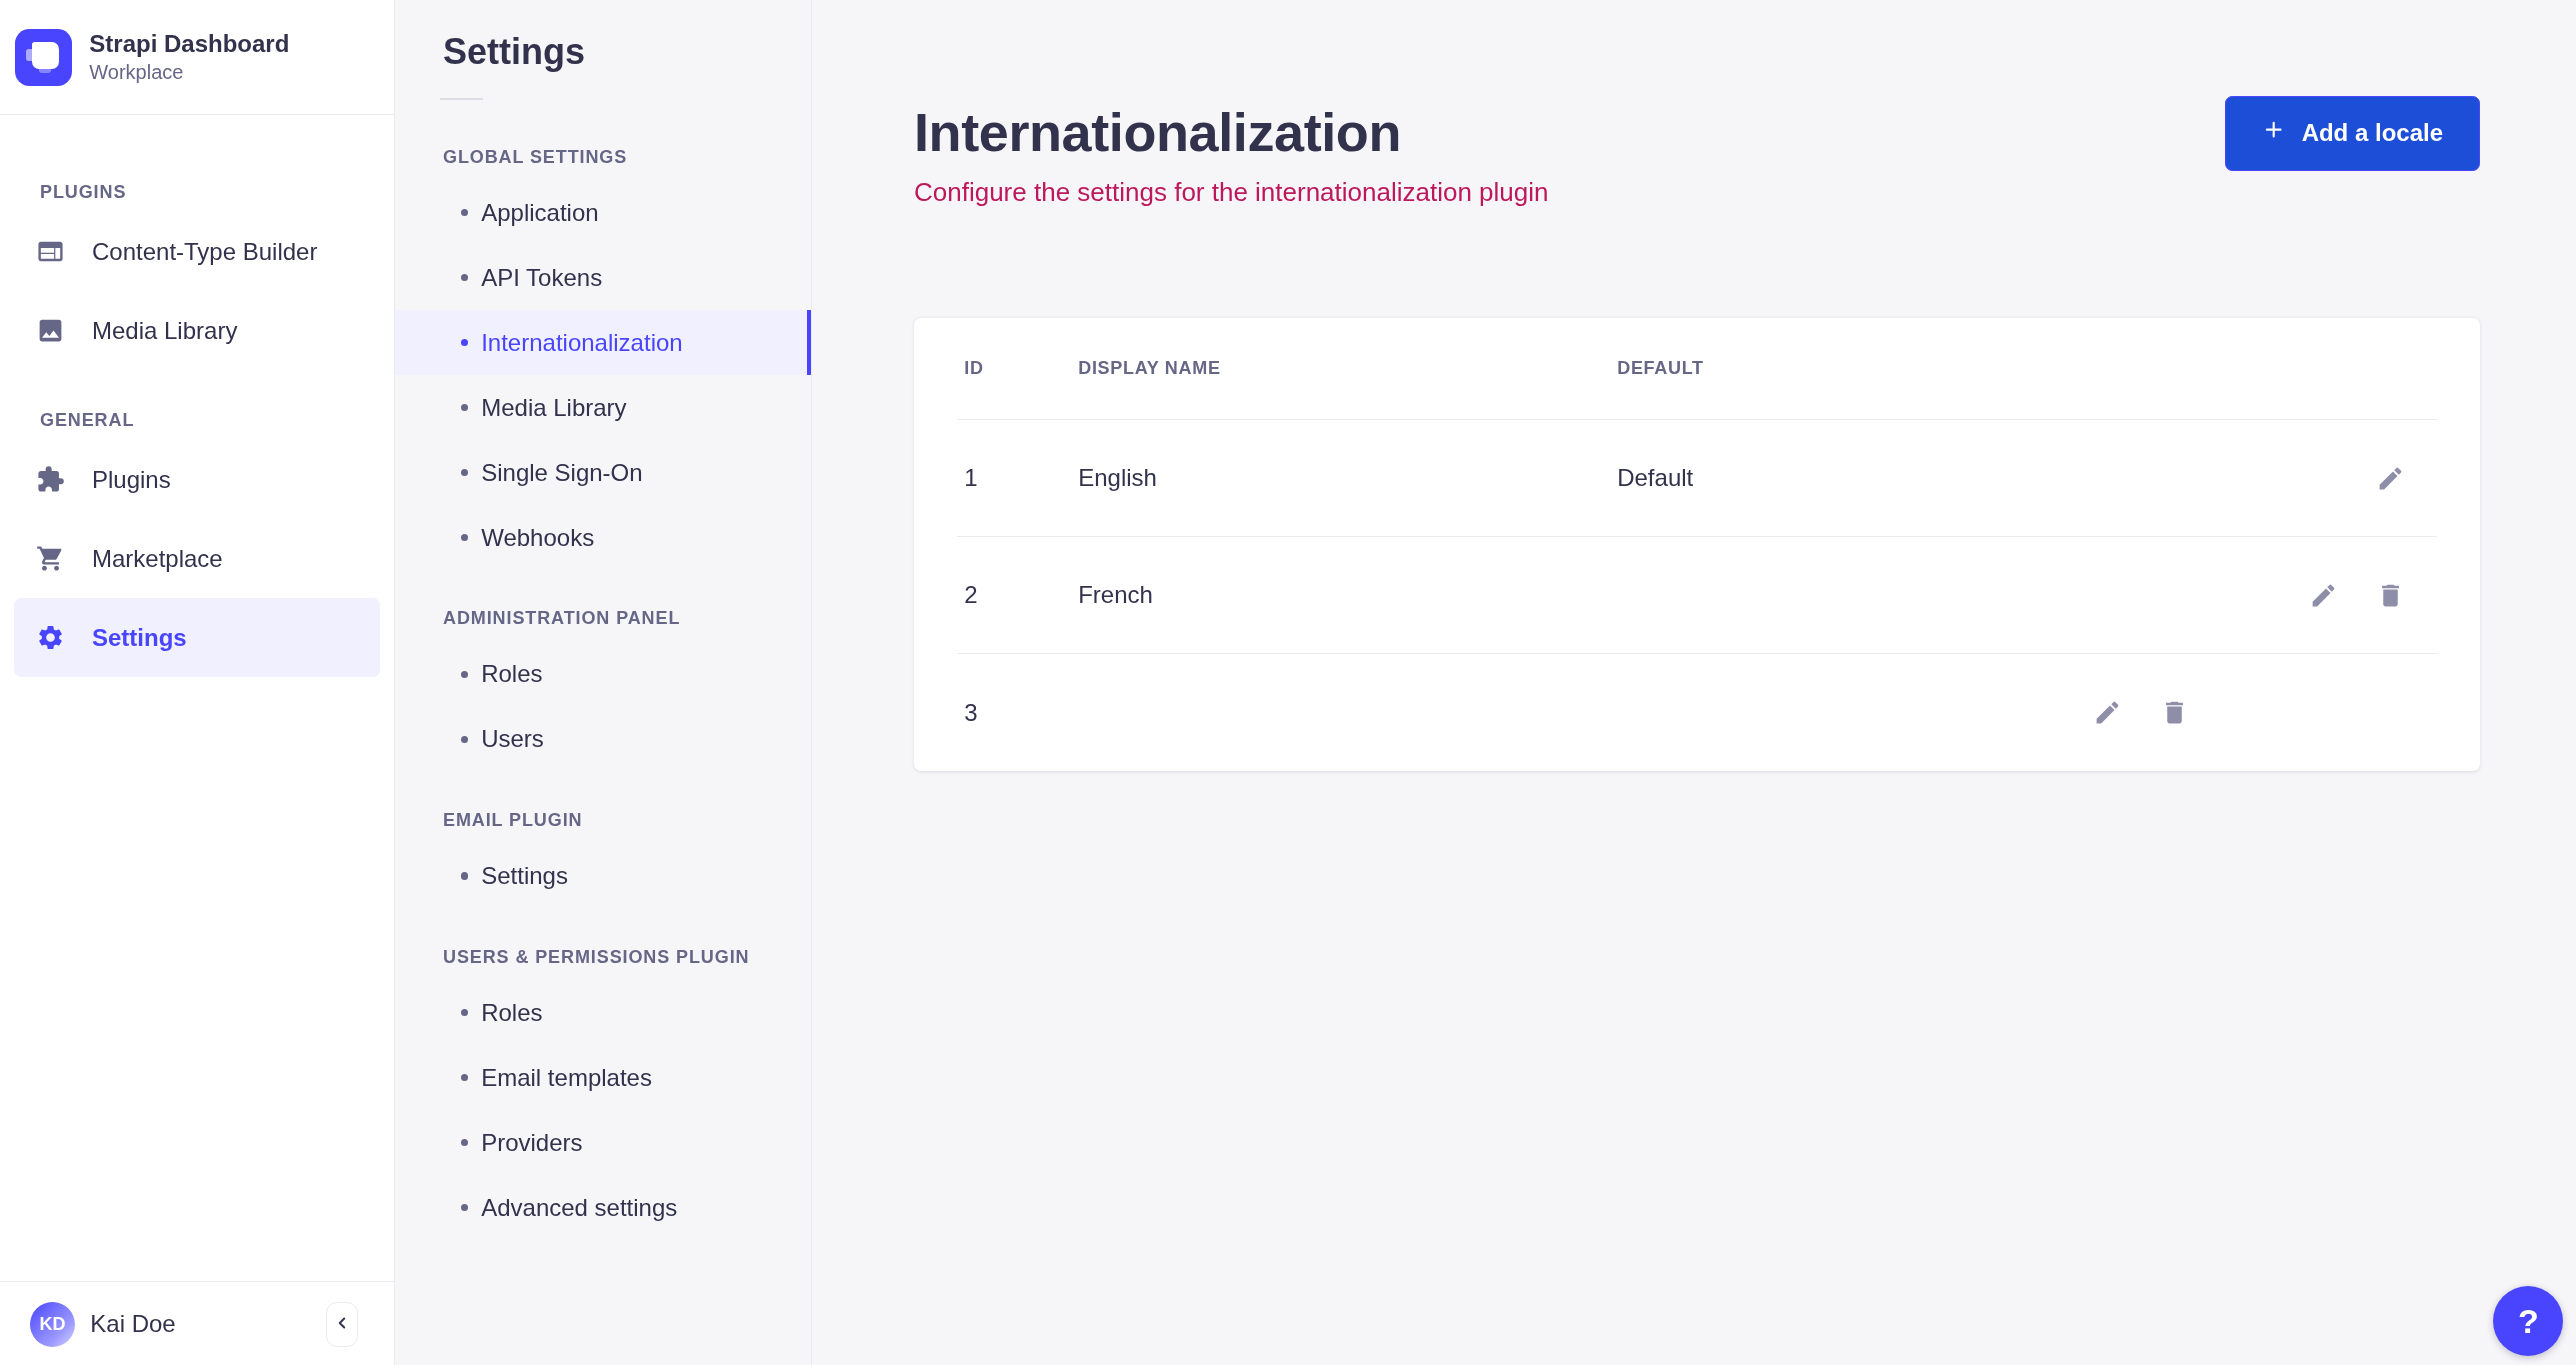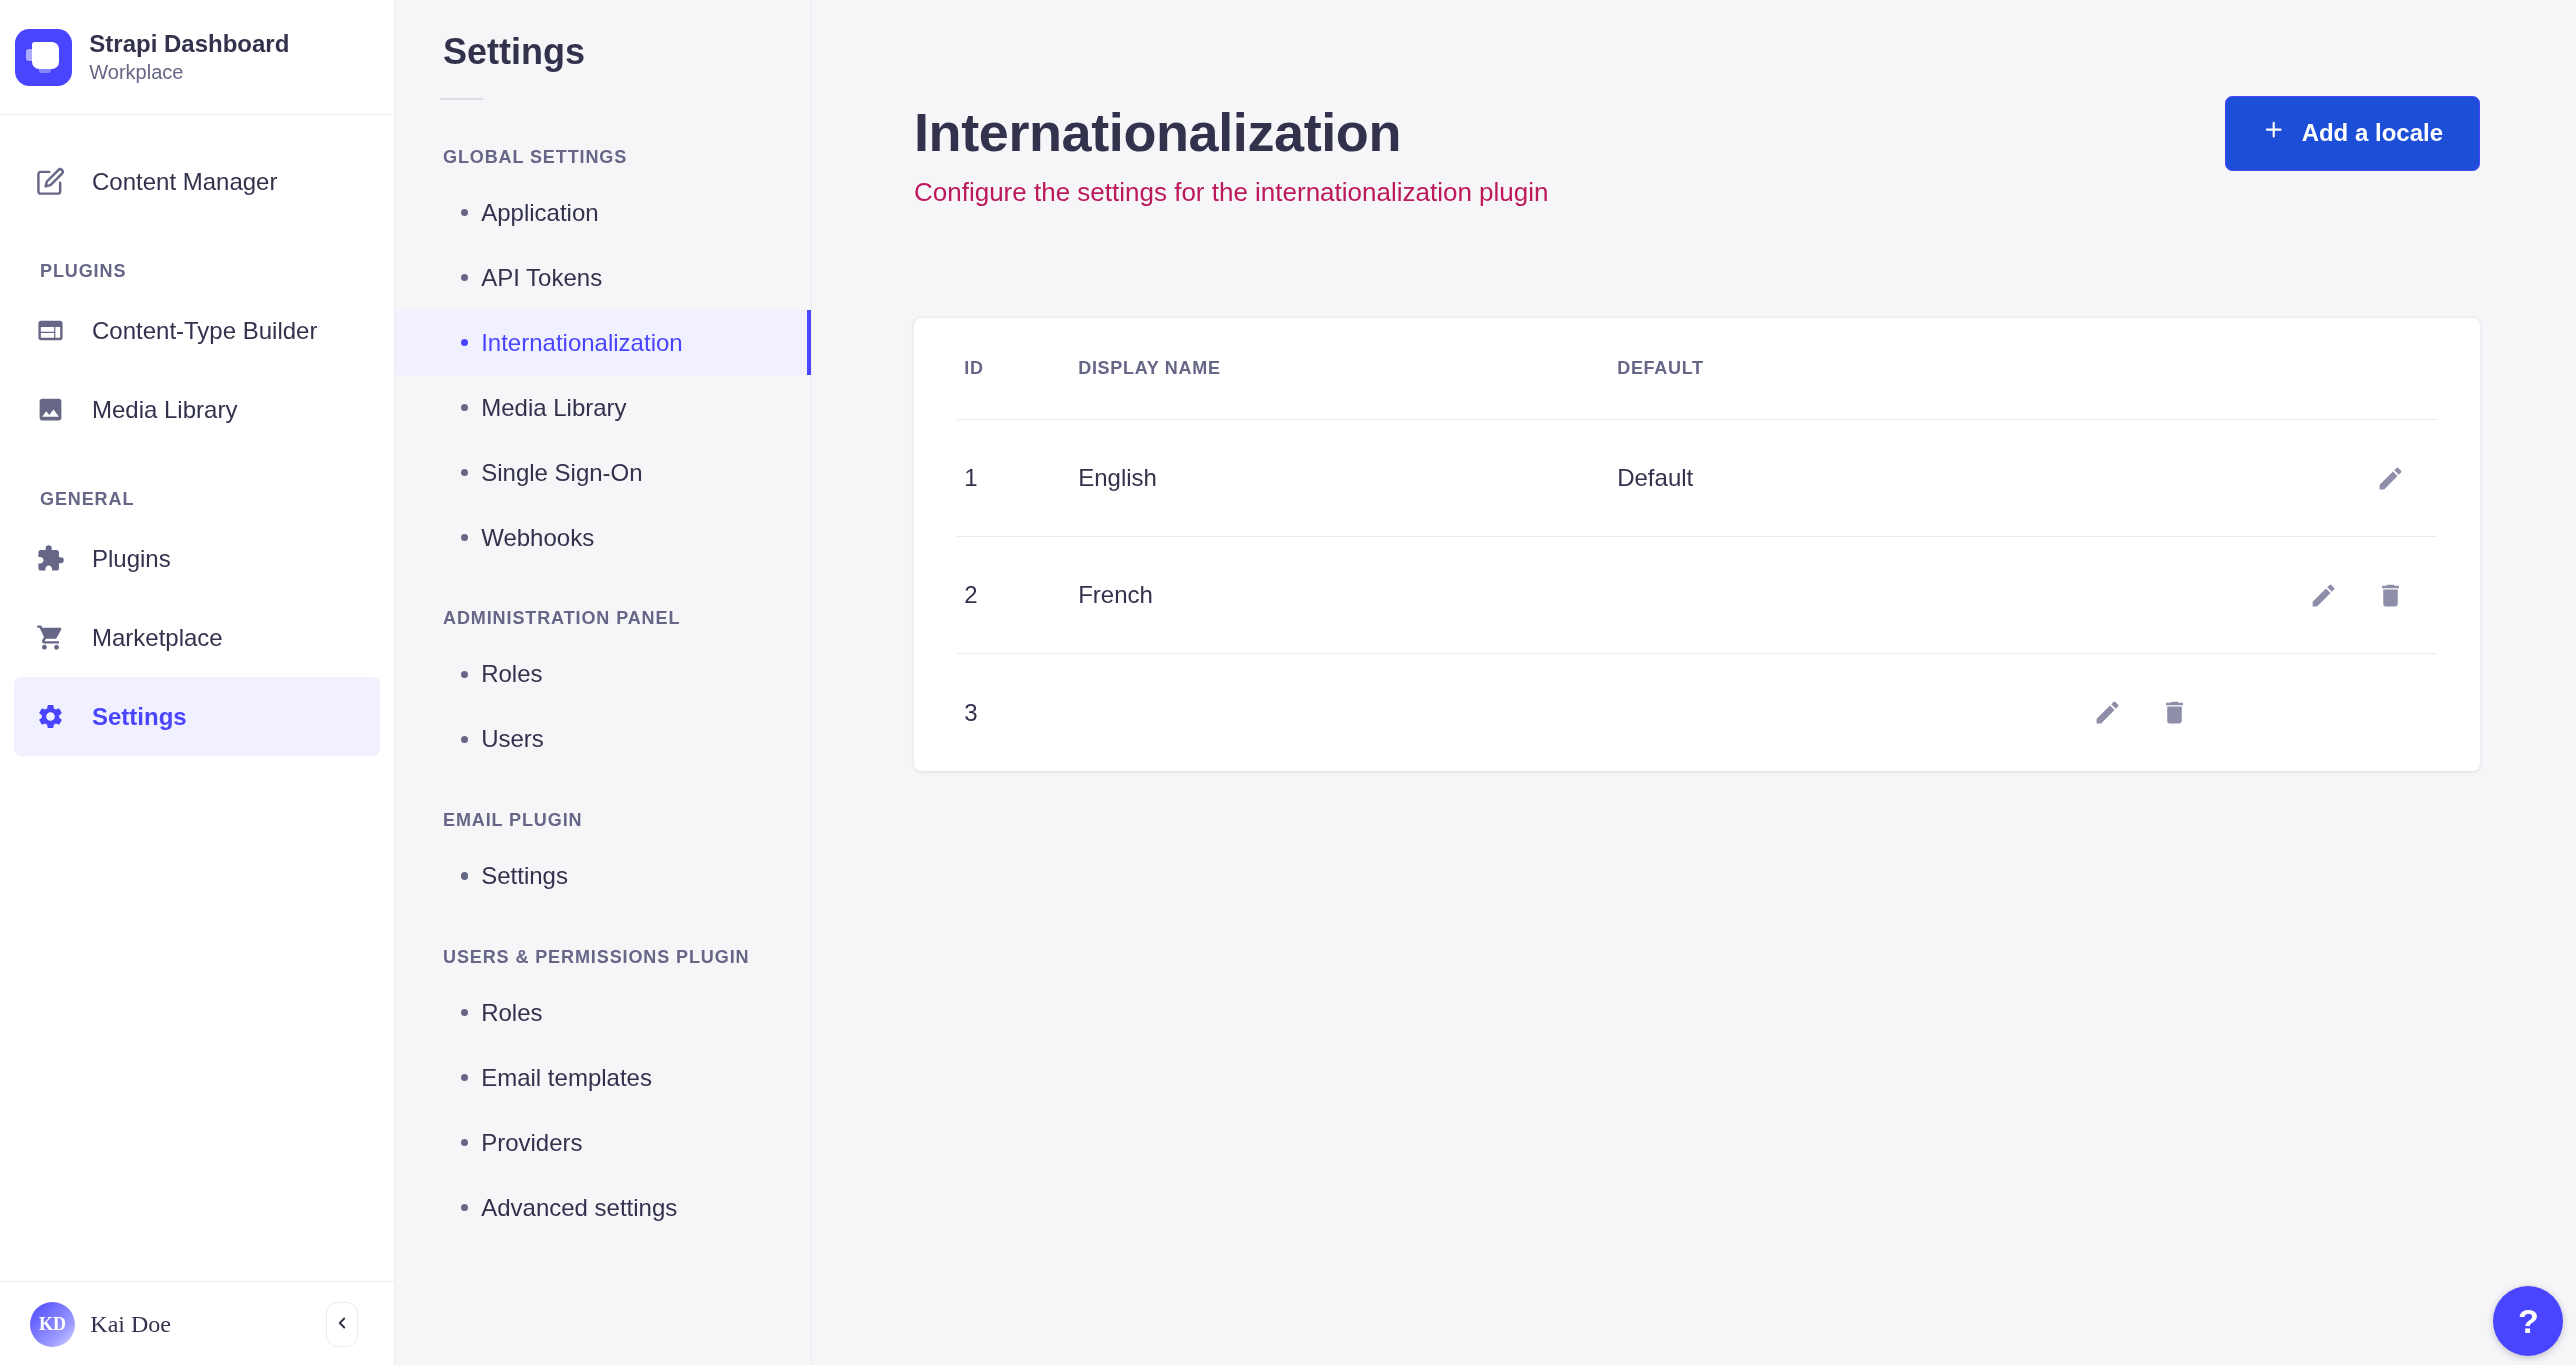--- a/index.html
+++ b/index.html
@@ -51,21 +51,21 @@
   .side-item .ico { width:29px; height:29px; color:#666687; flex:0 0 auto; }
   .side-item.selected { background:#f0f0ff; color:#4945ff; font-weight:bold; }
   .side-item.selected .ico { color:#4945ff; }
   .side-section-label {
     margin:40px 0 9px 40px; font-size:18px; font-weight:bold;
     letter-spacing:0.9px; color:#666687;
   }
 
   .side-footer {
     height:85px; border-top:0.9px solid #eaeaef;
-    display:flex; align-items:center; padding:0 36px 0 30px; gap:15.3px;font-family:Liberation Serif, serif;
+    display:flex; align-items:center; padding:0 36px 0 30px; gap:15.3px;
   }
   .avatar {
     width:45px; height:45px; border-radius:50%;
     background:linear-gradient(135deg,#4945ff 0%,#9d9bff 70%,#d9d8ff 100%);
     color:#ffffff; font-weight:bold; font-size:18px;
     display:flex; align-items:center; justify-content:center; flex:0 0 auto;
   }
   .user-name { font-size:24px; color:#32324d; flex:1 1 auto; }
   .collapse-btn {
     width:32px; height:45px; border-radius:10.8px; background:#ffffff;
@@ -160,29 +160,20 @@
       <div class="glyph-main"></div>
       <div class="glyph-notch2"></div>
     </div>
     <div class="brand-text">
       <span class="brand-title">Strapi Dashboard</span>
       <span class="brand-subtitle">Workplace</span>
     </div>
   </div>
 
   <nav class="side-nav">
-    <div class="side-item">
-      <span class="ico">
-        <svg viewBox="0 0 24 24" fill="none" stroke="currentColor" stroke-width="2" stroke-linecap="round" stroke-linejoin="round">
-            <path d="M11 4H4a2 2 0 0 0-2 2v14a2 2 0 0 0 2 2h14a2 2 0 0 0 2-2v-7"></path>
-            <path d="M18.5 2.5a2.1 2.1 0 0 1 3 3L12 15l-4 1 1-4 9.5-9.5z"></path>
-          </svg>
-      </span>
-      <span>Content Manager</span>
-    </div>
 
     <div class="side-section-label">PLUGINS</div>
     <div class="side-item">
       <span class="ico">
         <svg viewBox="0 0 24 24" fill="currentColor">
             <path d="M20 4H4c-1.1 0-1.99.9-1.99 2L2 18c0 1.1.9 2 2 2h16c1.1 0 2-.9 2-2V6c0-1.1-.9-2-2-2zm-5 14H4v-4h11v4zm0-5H4V9h11v4zm5 5h-4V9h4v9z"></path>
           </svg>
       </span>
       <span>Content-Type Builder</span>
     </div>

